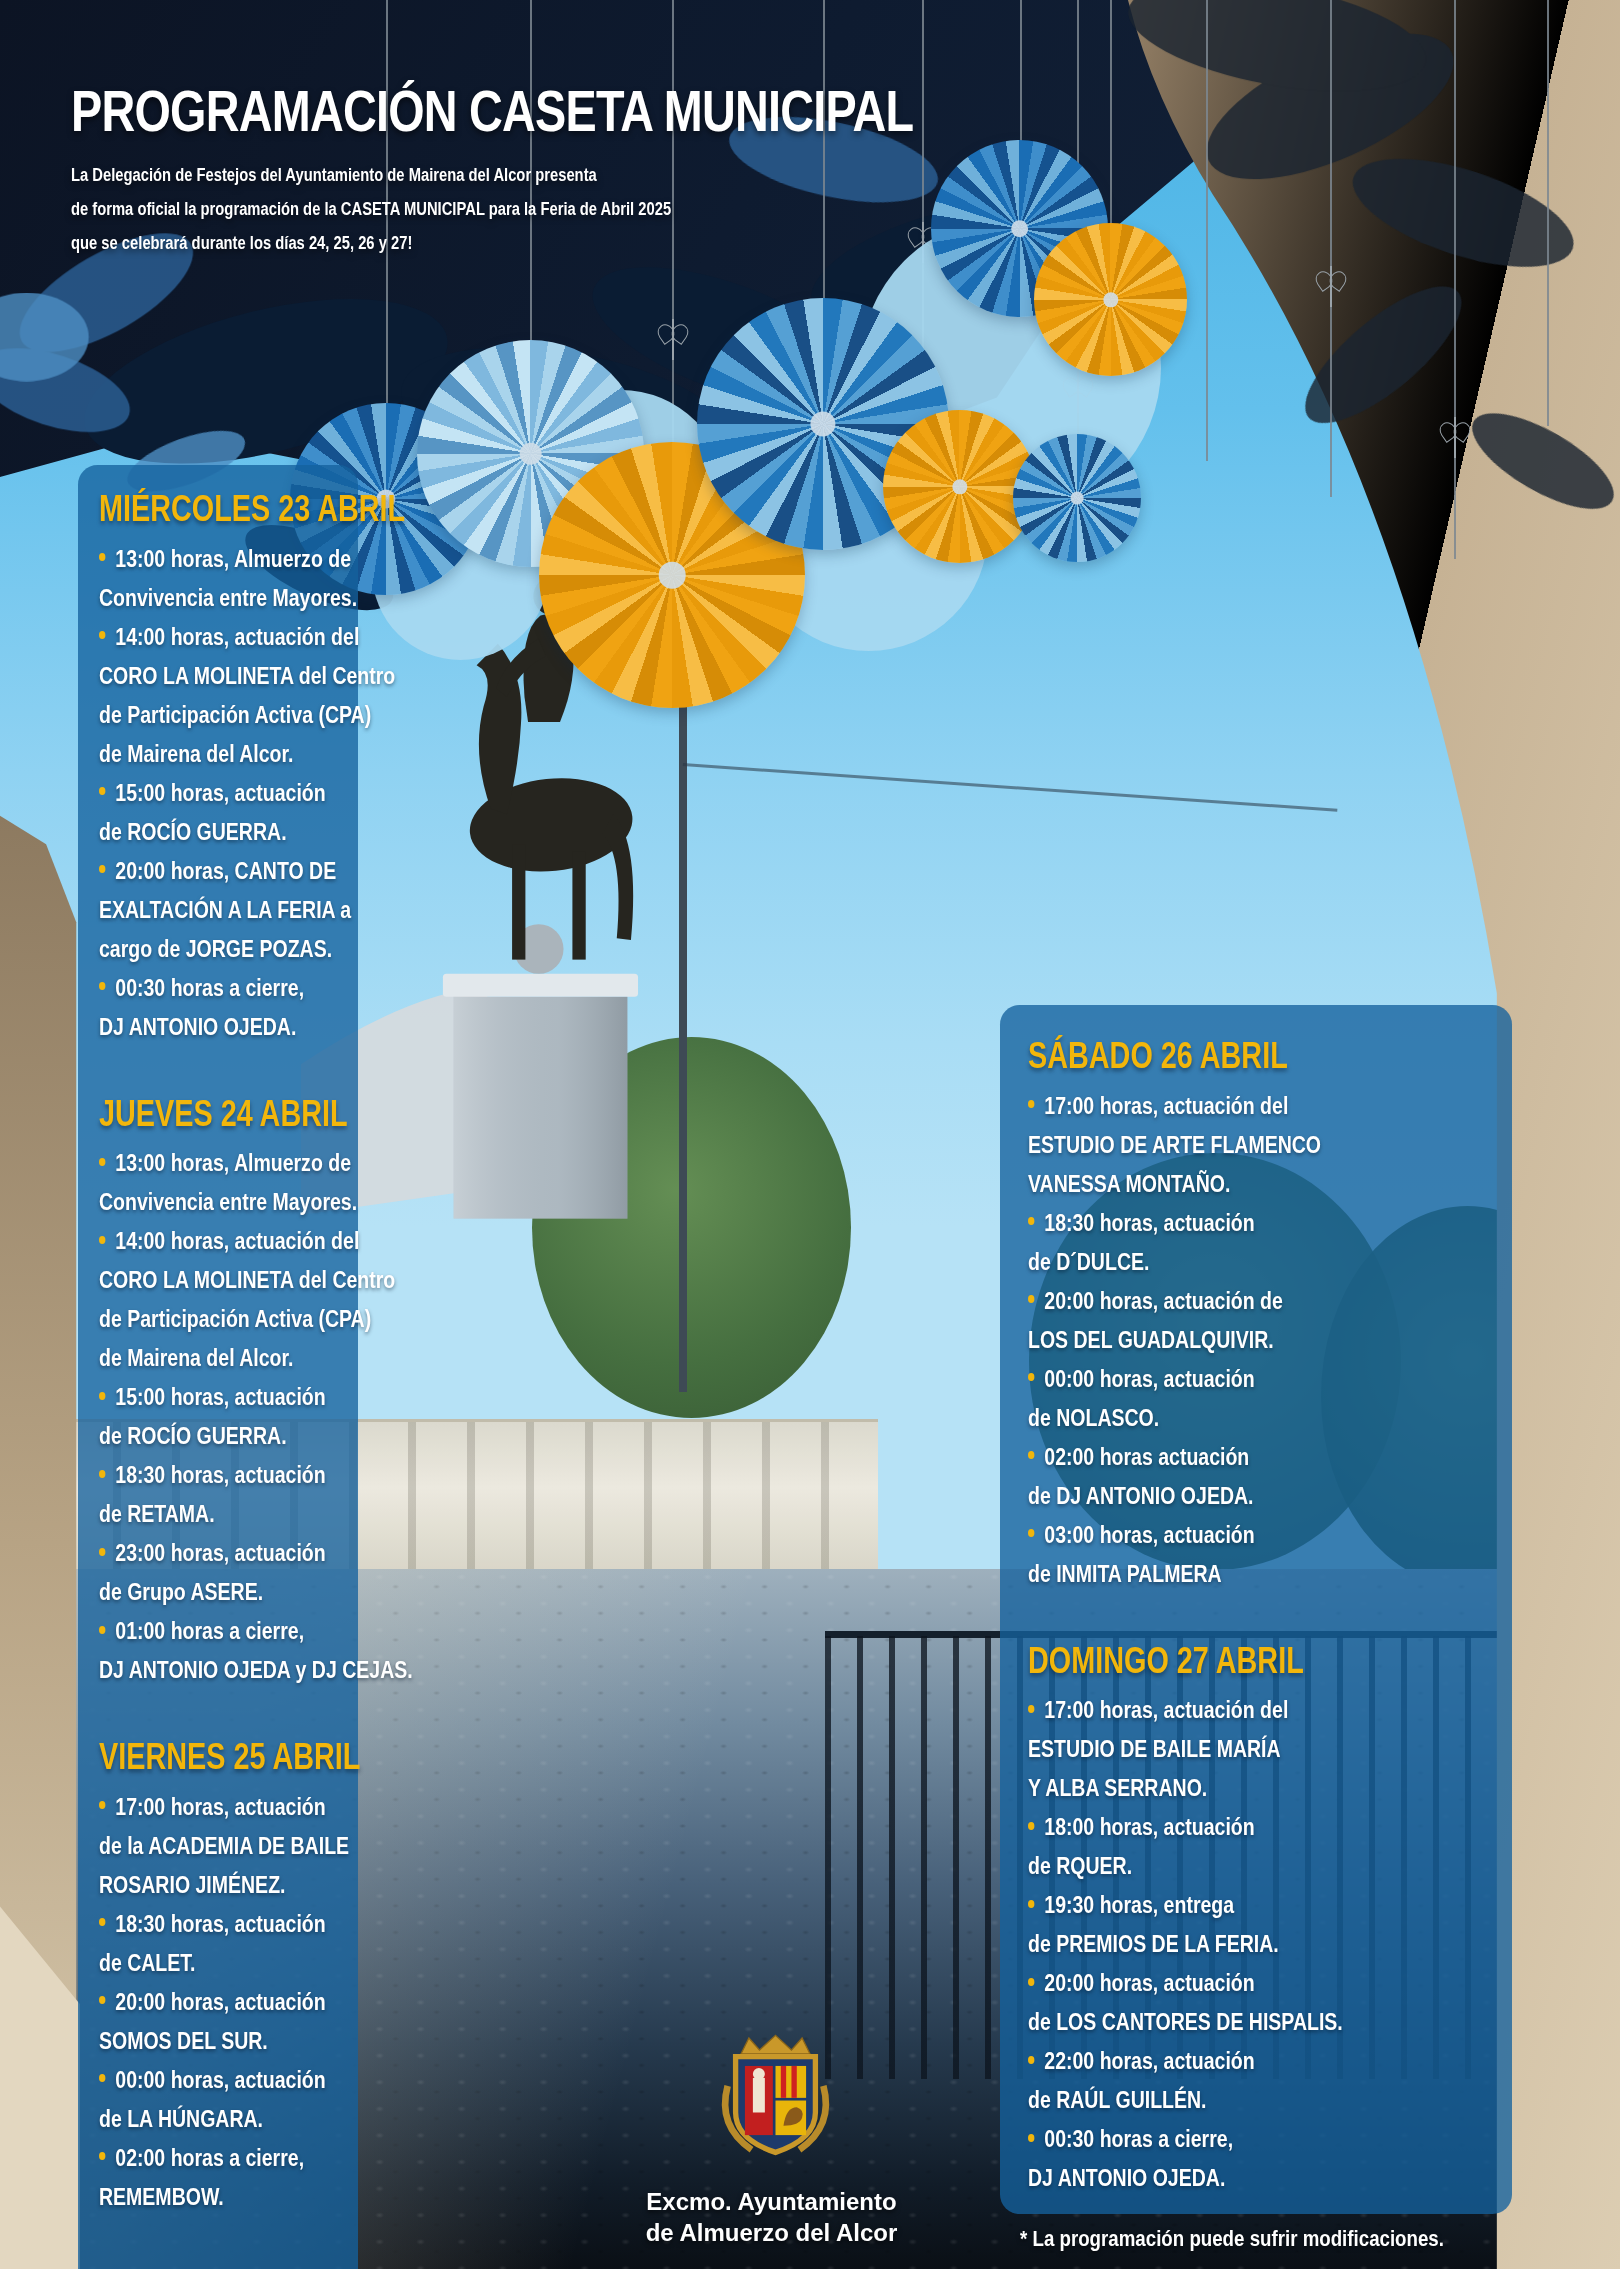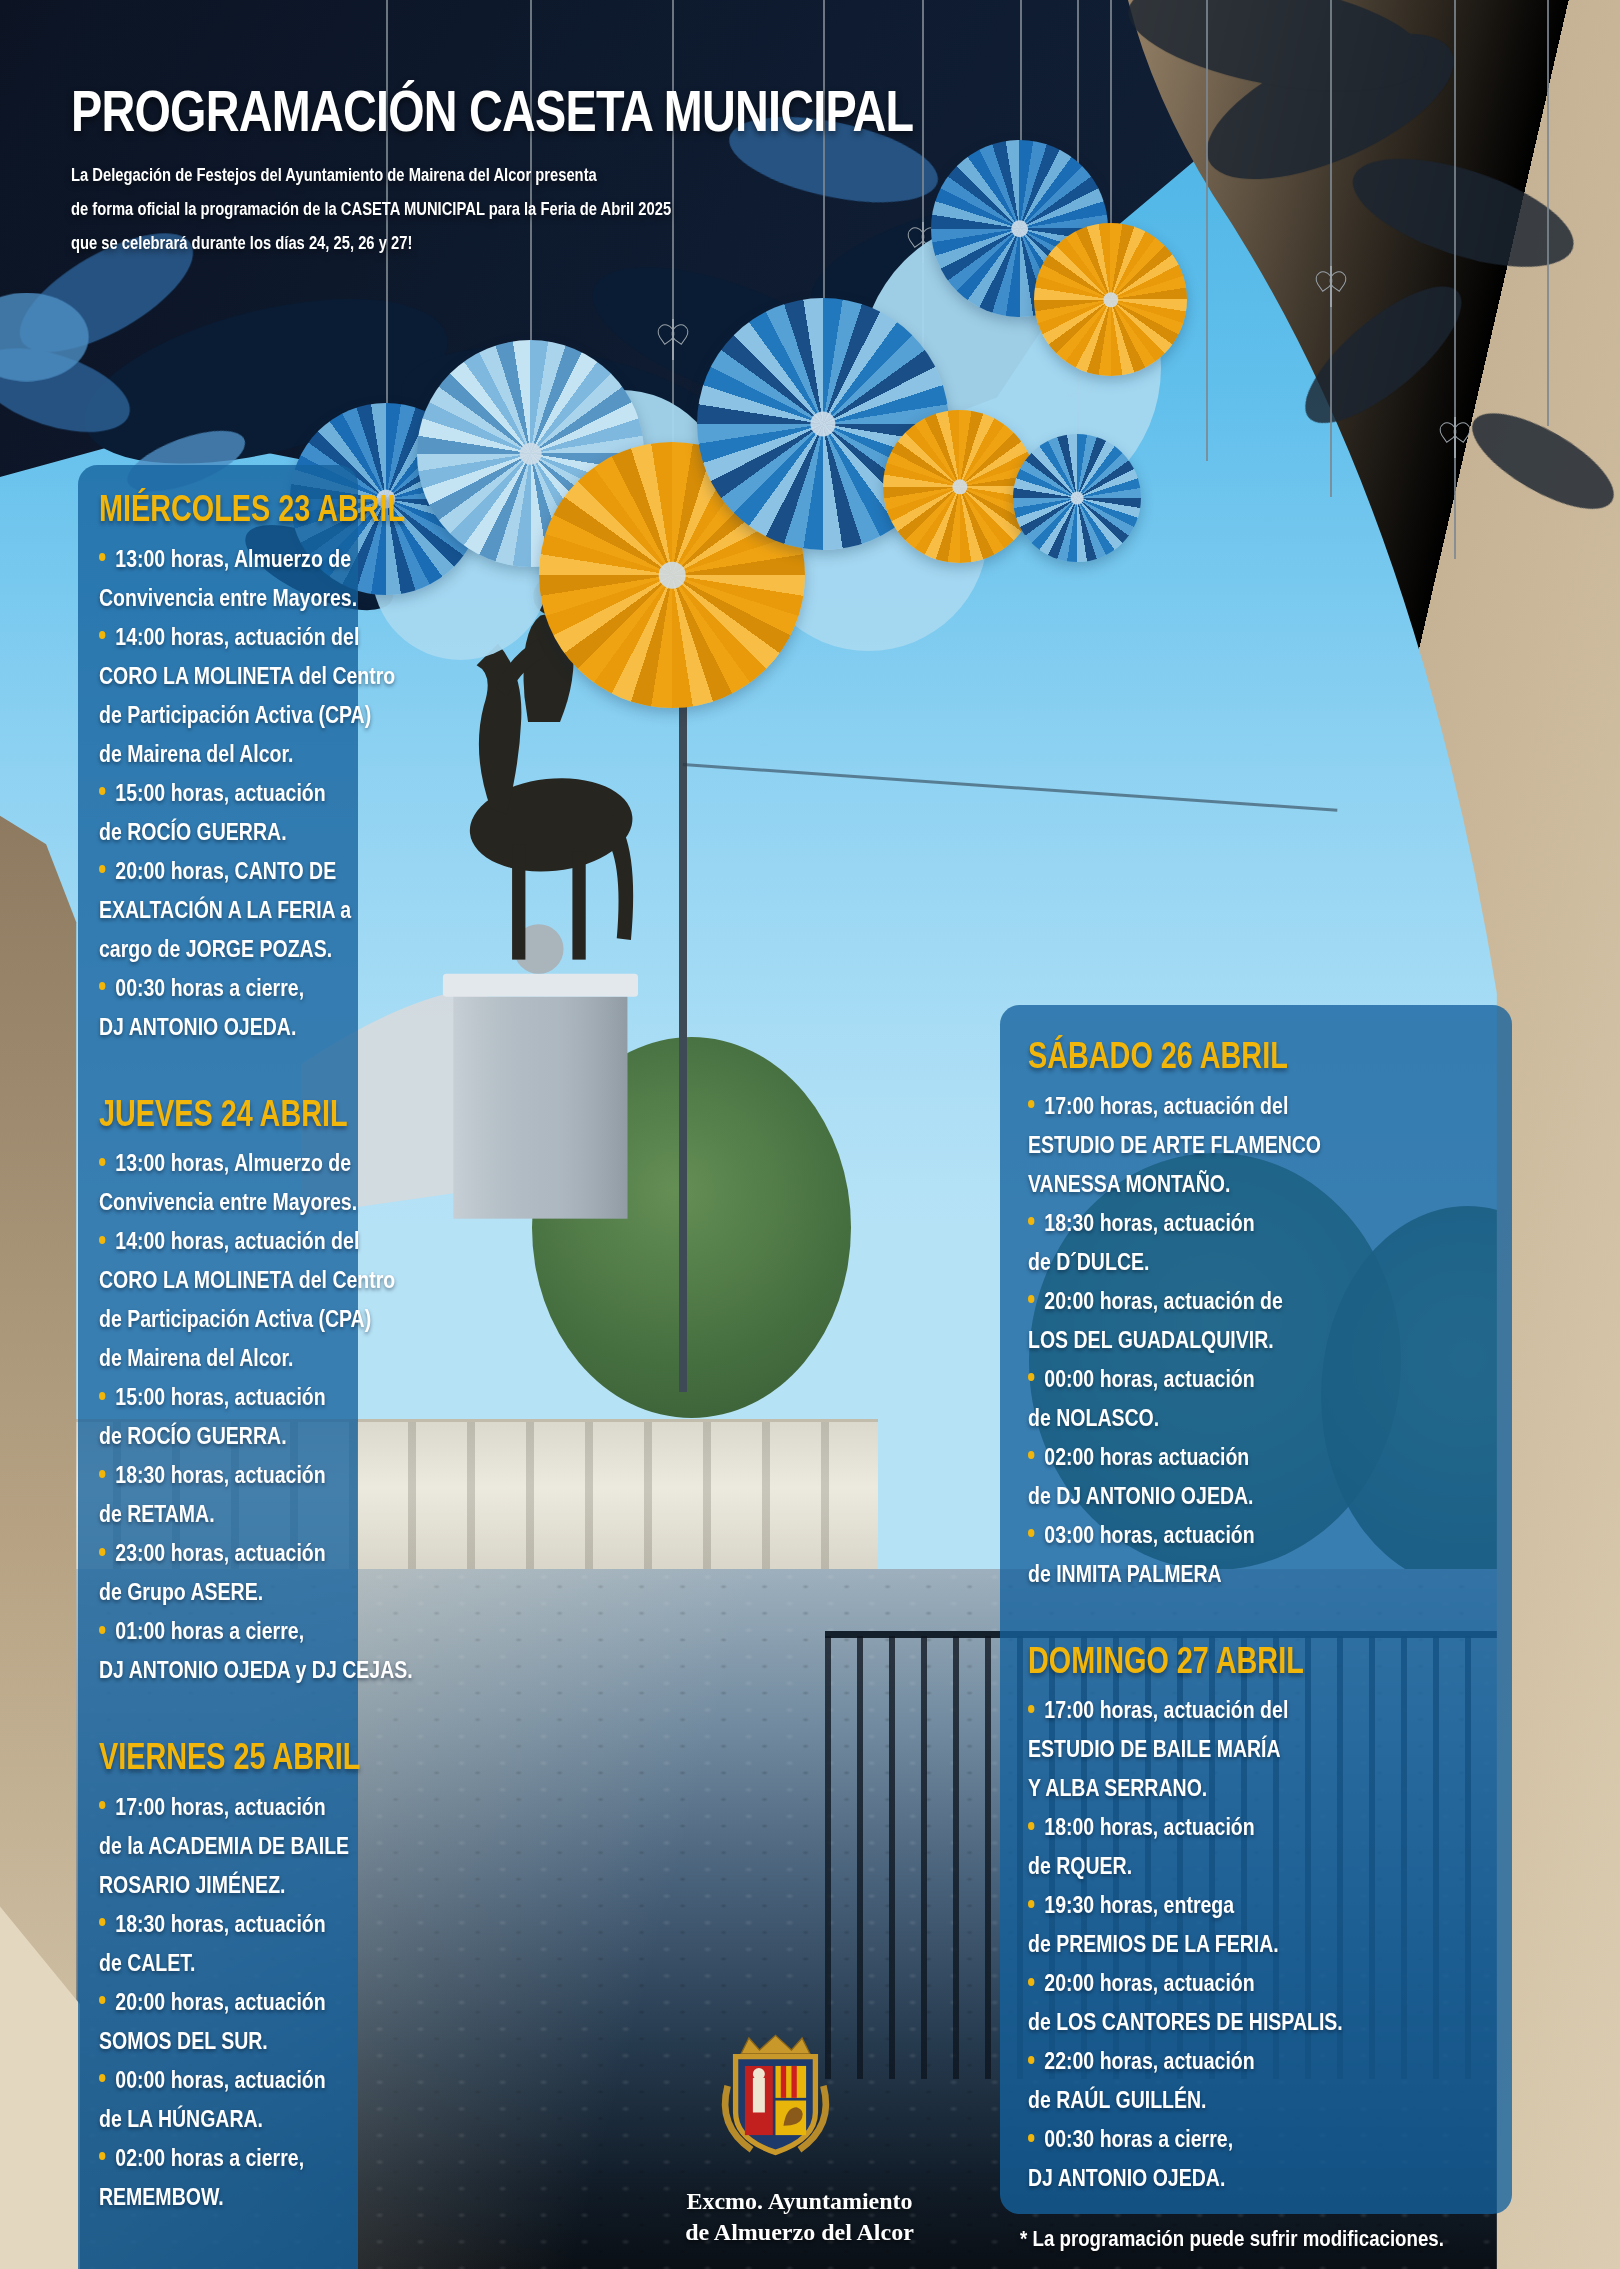--- a/index.html
+++ b/index.html
@@ -65,22 +65,22 @@
   .day-title{font-size:36px;line-height:39px;color:#f2b60b;margin:0 0 10.6px 0;
     transform:scaleX(.8);transform-origin:0 0;white-space:nowrap;text-shadow:0 2.7px 5.3px rgba(0,20,40,.45);}
   .line{height:39px;line-height:39px;font-size:24.4px;color:#fff;white-space:nowrap;
     transform:scaleX(.8);transform-origin:0 0;text-shadow:0 1.8px 4.4px rgba(0,20,40,.5);}
   .dot{display:inline-block;width:8px;height:8px;border-radius:50%;background:#f2b60b;
     margin-right:12.4px;vertical-align:5.3px;}
   .nodot{display:inline-block;width:0px;}
   
   .note{position:absolute;left:1020px;top:2226px;z-index:9;color:#fff;font-size:22px;
     transform:scaleX(.85);transform-origin:0 0;white-space:nowrap;text-shadow:0 1.8px 4.4px rgba(0,0,0,.6);}
-  .org{position:absolute;left:640px;top:2186px;width:319px;z-index:9;color:#fff;text-align:center;
-    font-size:24px;line-height:31px;text-shadow:0 1.8px 5.3px rgba(0,0,0,.7);font-family:Liberation Serif, serif;}
+  .org{position:absolute;left:612px;top:2186px;width:319px;z-index:9;color:#fff;text-align:center;
+    font-size:24px;line-height:31px;text-shadow:0 1.8px 5.3px rgba(0,0,0,.7);}
   .crest{position:absolute;left:709px;top:2032px;width:133px;height:153px;z-index:9;}
 </style>
 </head>
 <body>
 
 <div class="poster">
 
   <div class="photo">
     <div class="buildings abs"></div>
     <div class="tree" style="left:532px;top:1037px;width:319px;height:381px;background:radial-gradient(circle at 45% 40%,#5d8746,#3c6530 60%,#2c4f23);opacity:.92;"></div>

